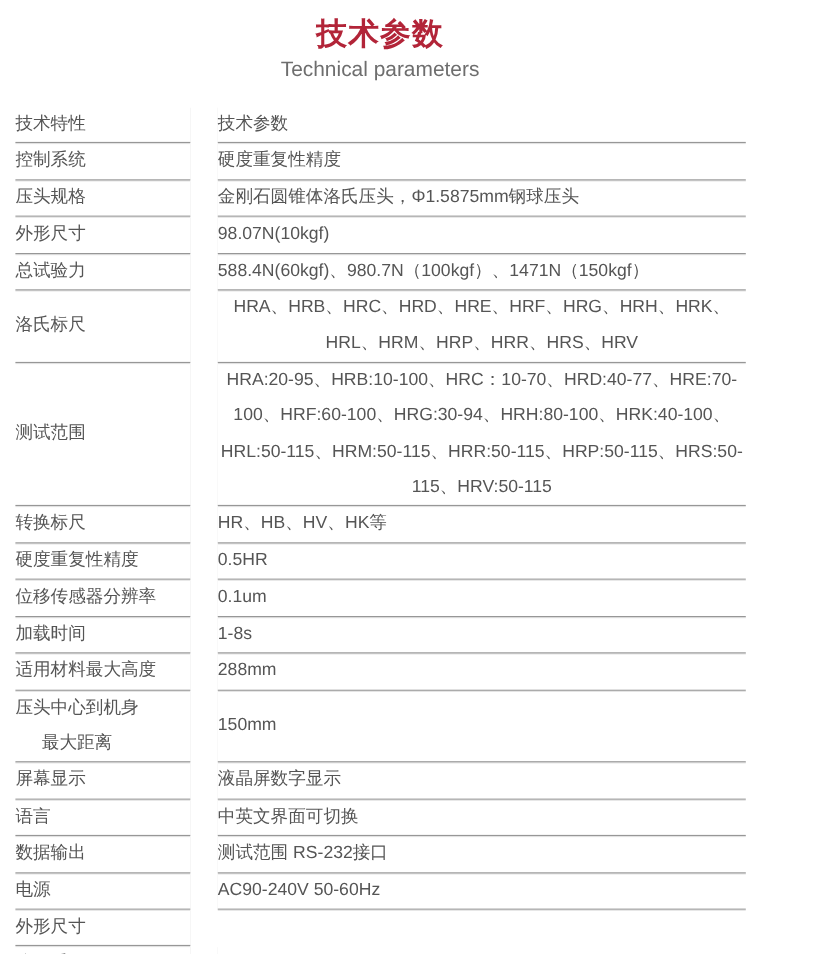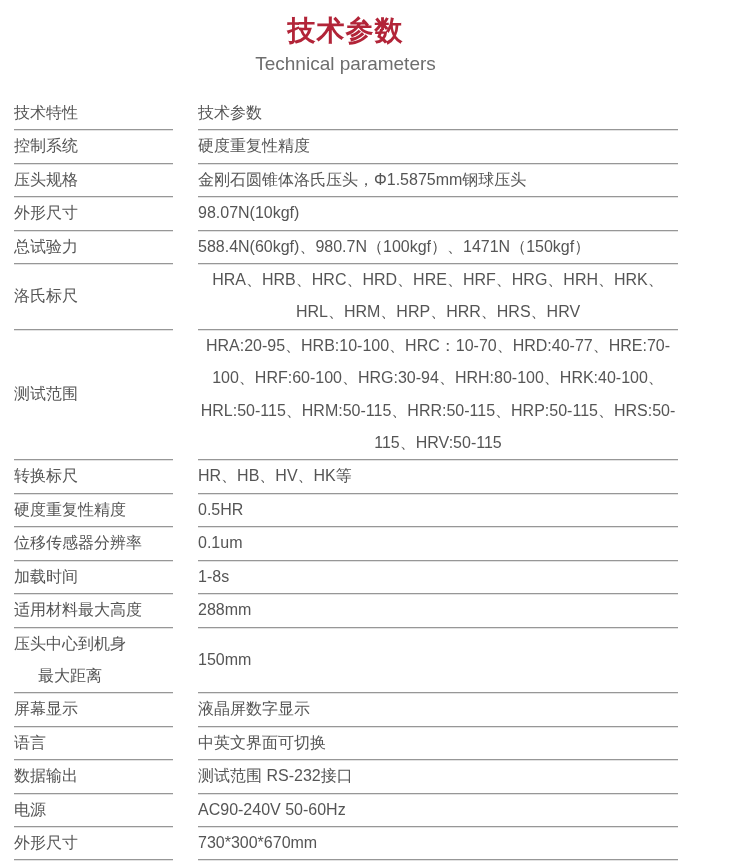--- a/index.html
+++ b/index.html
@@ -226,23 +226,20 @@
     </div>
     <div class="cell value-cell">
       <span class="value-text">AC90-240V 50-60Hz</span>
     </div>
   </div>
 
   <div class="spec-row">
     <div class="cell label-cell">
       <span class="label-text">外形尺寸</span>
     </div>
-    <div class="cell value-cell">
-      <span class="value-text">730*300*670mm</span>
-    </div>
   </div>
 
   <div class="spec-row">
     <div class="cell label-cell">
       <span class="label-text">仪器重量</span>
     </div>
     <div class="cell value-cell">
       <span class="value-text">92kg</span>
     </div>
   </div>

